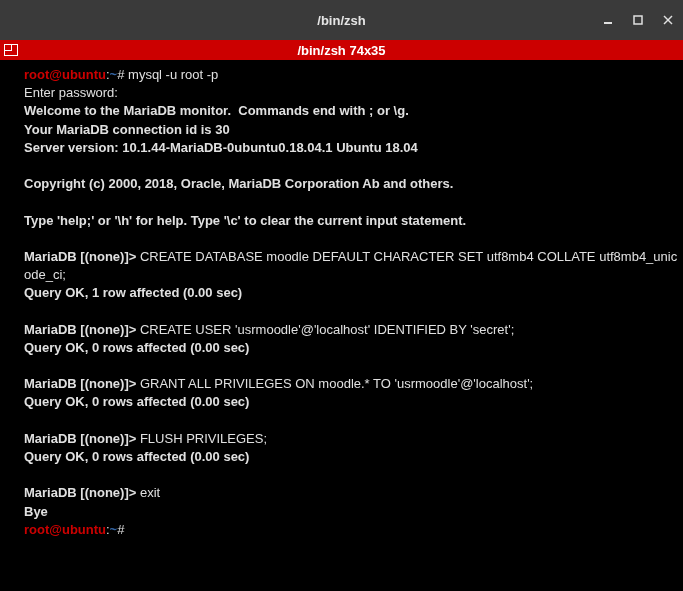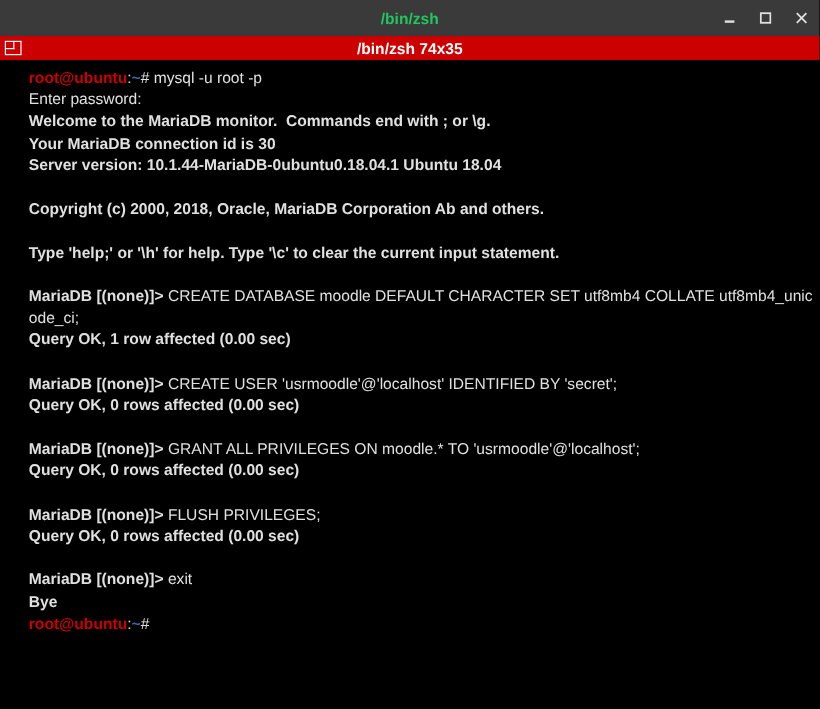--- a/index.html
+++ b/index.html
@@ -6,26 +6,26 @@
     body {
       font-family: Arial, sans-serif;
       background: #000;
       width: 683px;
       height: 591px;
       overflow: hidden;
       user-select: none;
     }
     .titlebar {
       background: #3a3a3a;
-      height: 30px;
+      height: 40px;
       display: flex;
       align-items: center;
       justify-content: center;
       position: relative;
-      color: #22c55e;
+      color: #e5e5e5;
       font-size: 13px;
       font-weight: bold;
     }
     .window-controls {
       position: absolute;
       right: 0;
       top: 0;
       height: 100%;
       display: flex;
       align-items: center;

